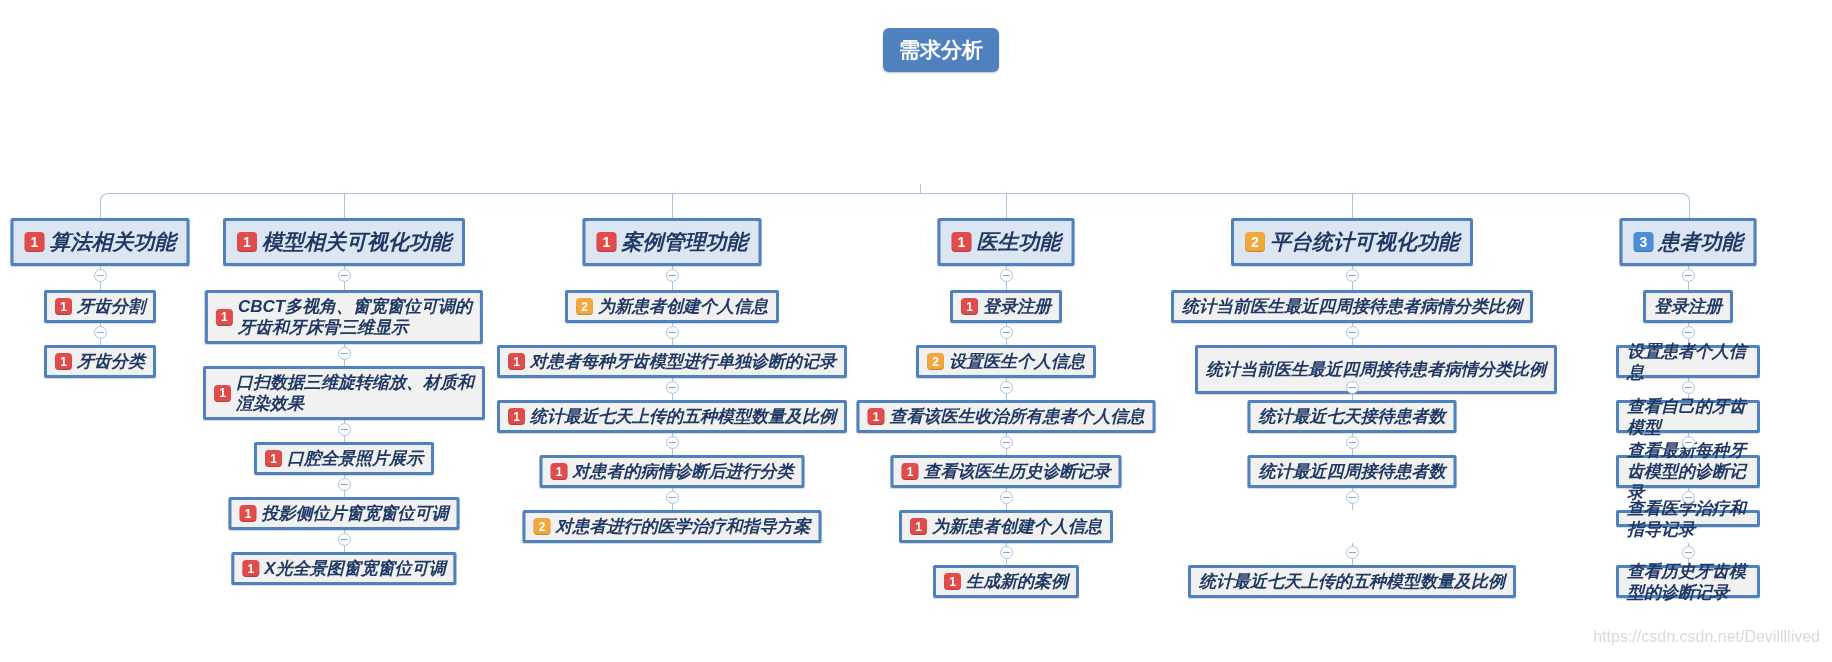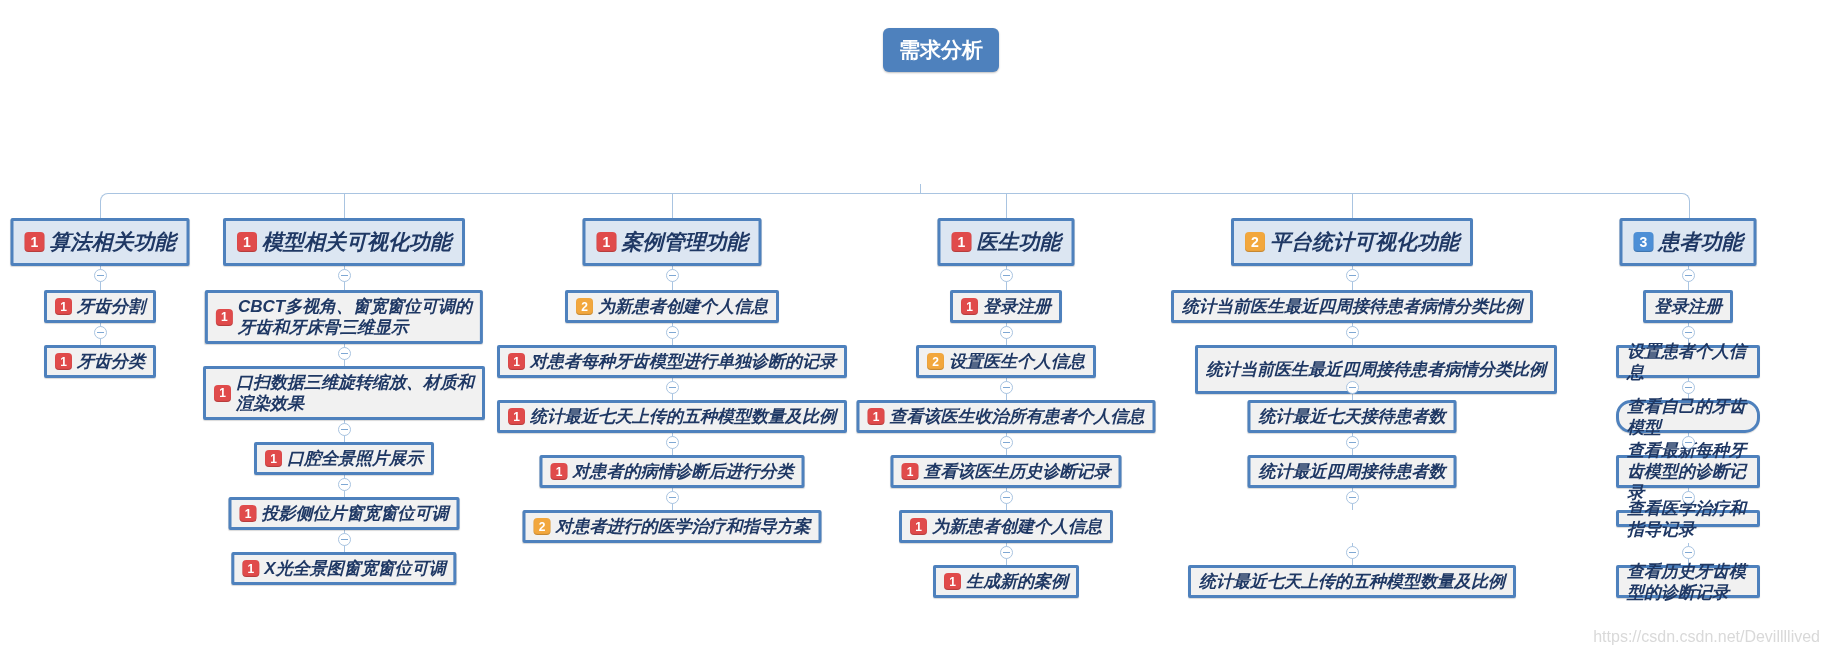--- a/index.html
+++ b/index.html
@@ -279,21 +279,21 @@
     <div class="collapse" style="left: 1681.5px; top: 326px;">
       <div class="bar"></div>
     </div>
     <div class="topic child-topic" style="left: 1688px; top: 345px; height: 33px;">
       <span class="lbl">设置患者个人信息</span>
     </div>
     <div class="vline" style="left: 1687.5px; top: 378px; height: 22px;"></div>
     <div class="collapse" style="left: 1681.5px; top: 381px;">
       <div class="bar"></div>
     </div>
-    <div class="topic child-topic" style="left: 1688px; top: 400px; height: 33px; border-radius: 15px;">
+    <div class="topic child-topic" style="left: 1688px; top: 400px; height: 33px;">
       <span class="lbl">查看自己的牙齿模型</span>
     </div>
     <div class="vline" style="left: 1687.5px; top: 433px; height: 22px;"></div>
     <div class="collapse" style="left: 1681.5px; top: 436px;">
       <div class="bar"></div>
     </div>
     <div class="topic child-topic" style="left: 1688px; top: 455px; height: 33px;">
       <span class="lbl">查看最新每种牙齿模型的诊断记录</span>
     </div>
     <div class="vline" style="left: 1687.5px; top: 488px; height: 22px;"></div>

